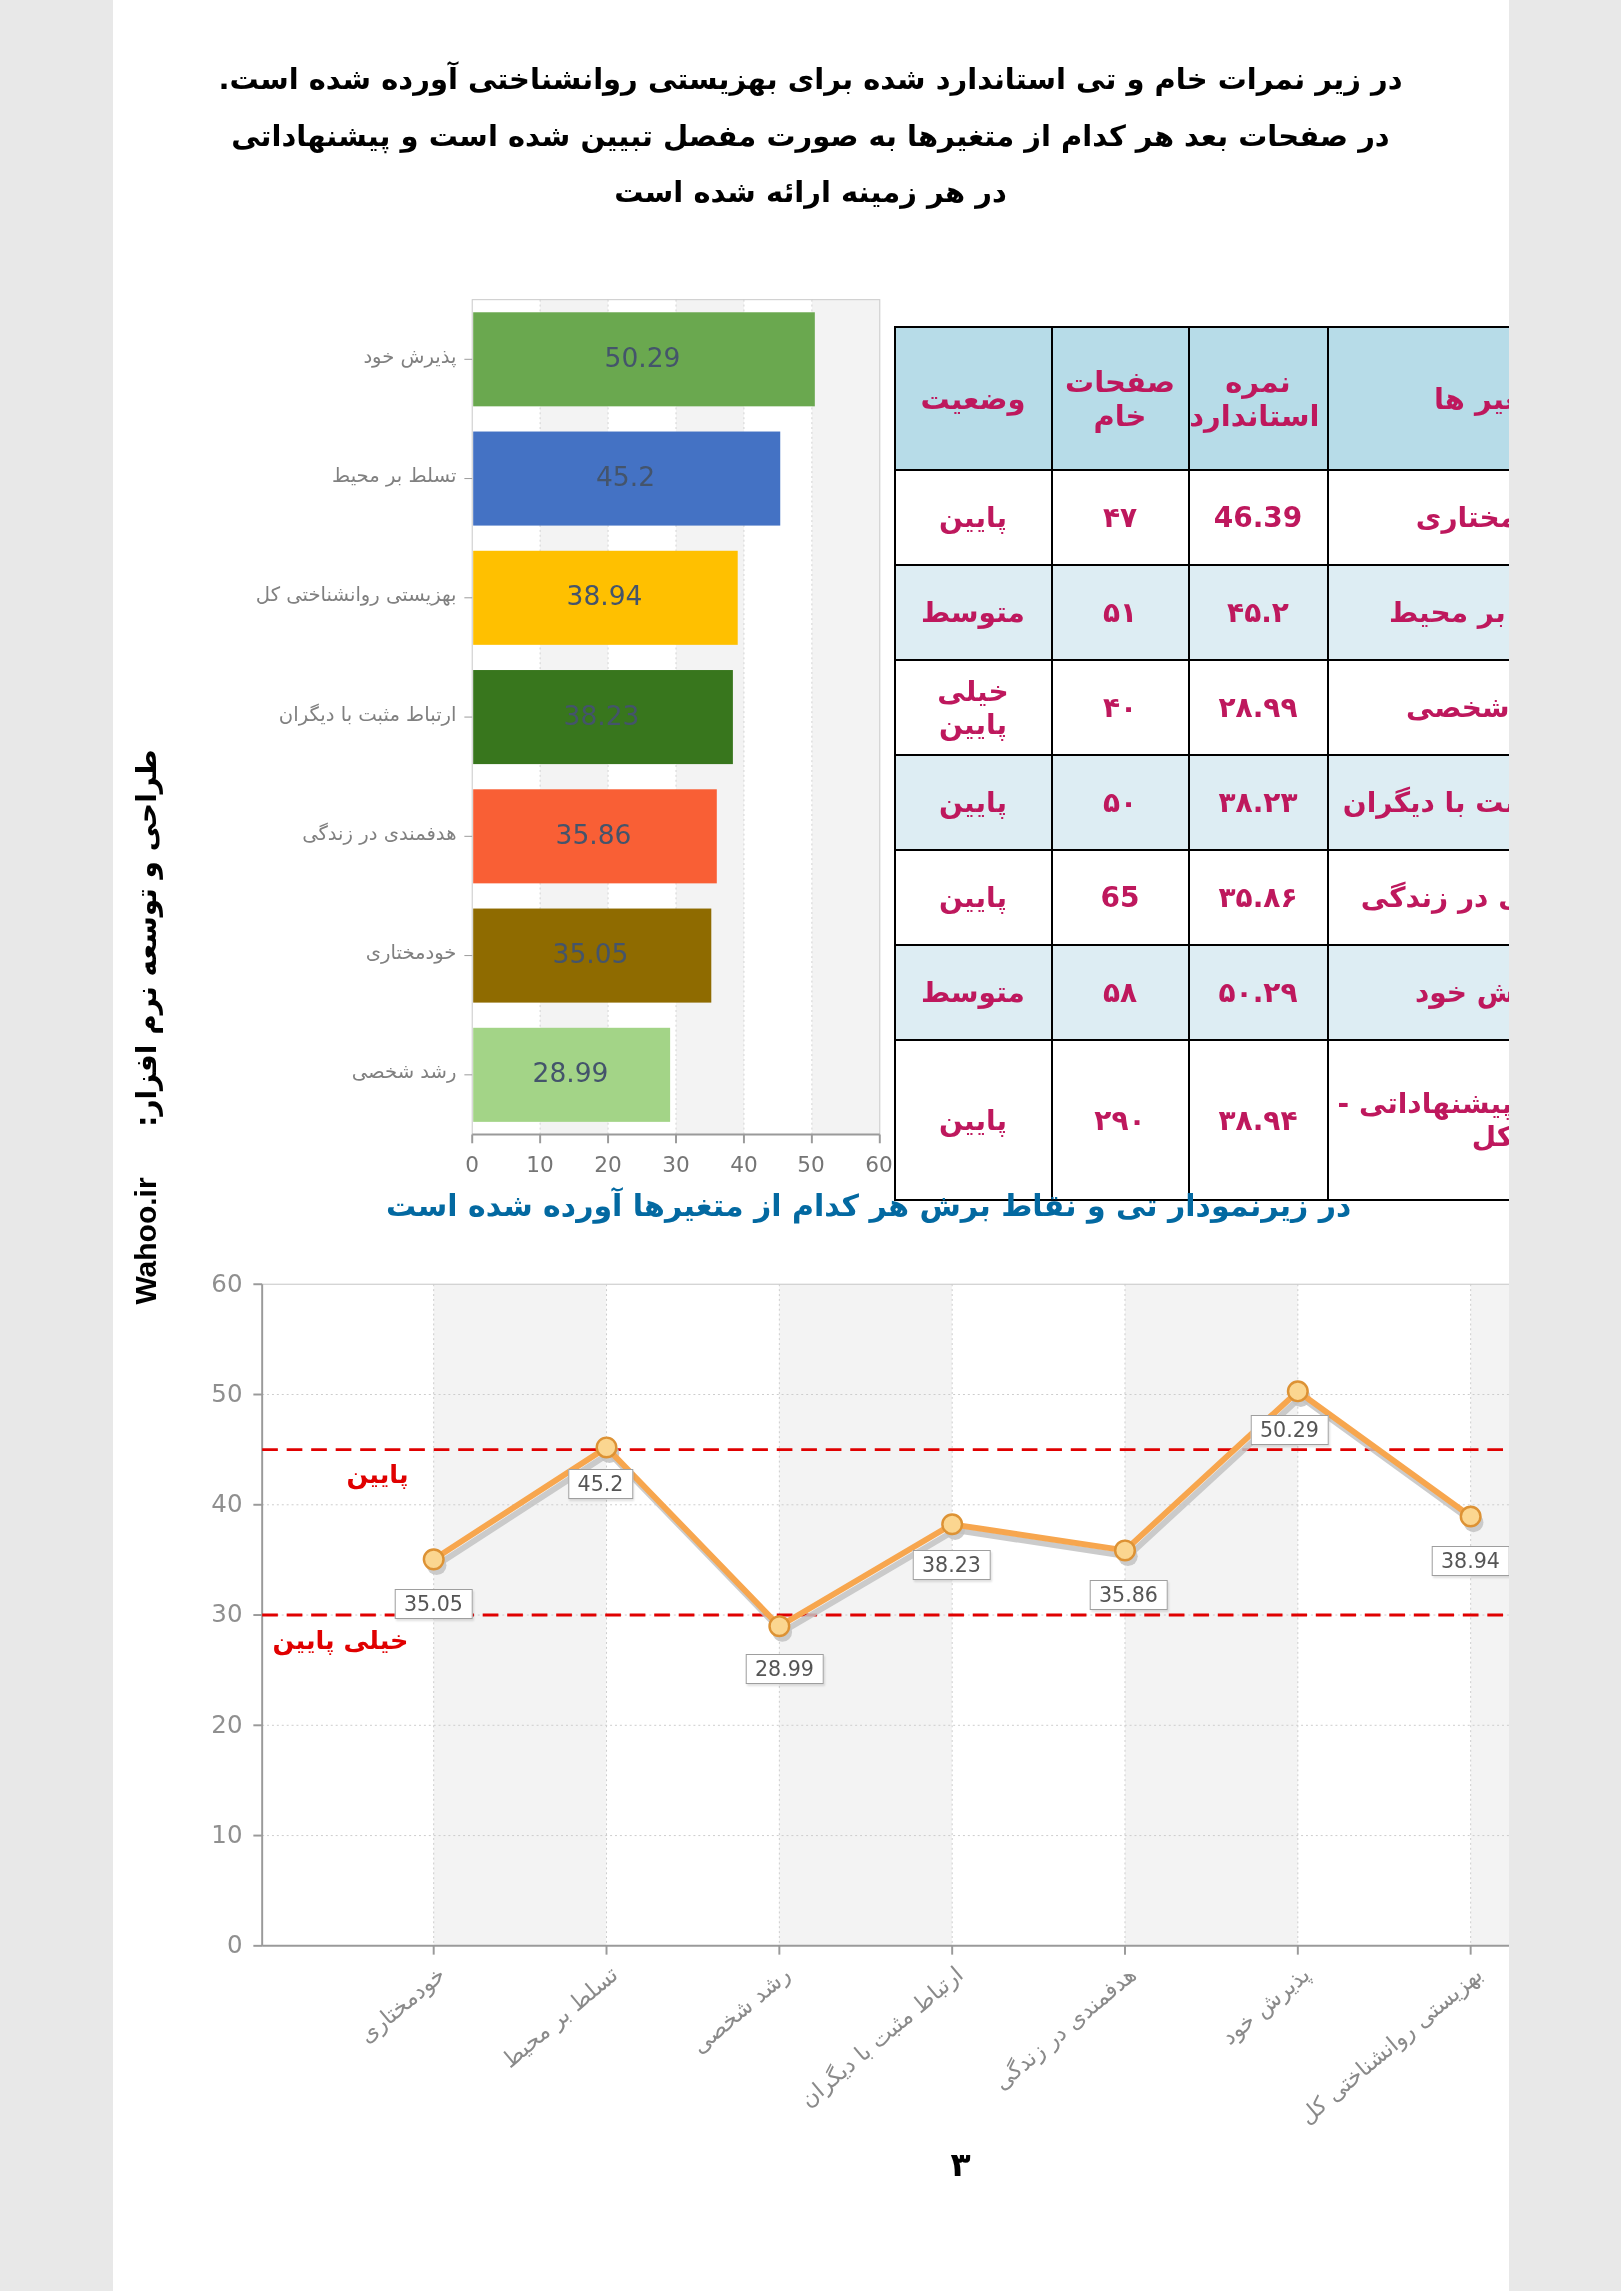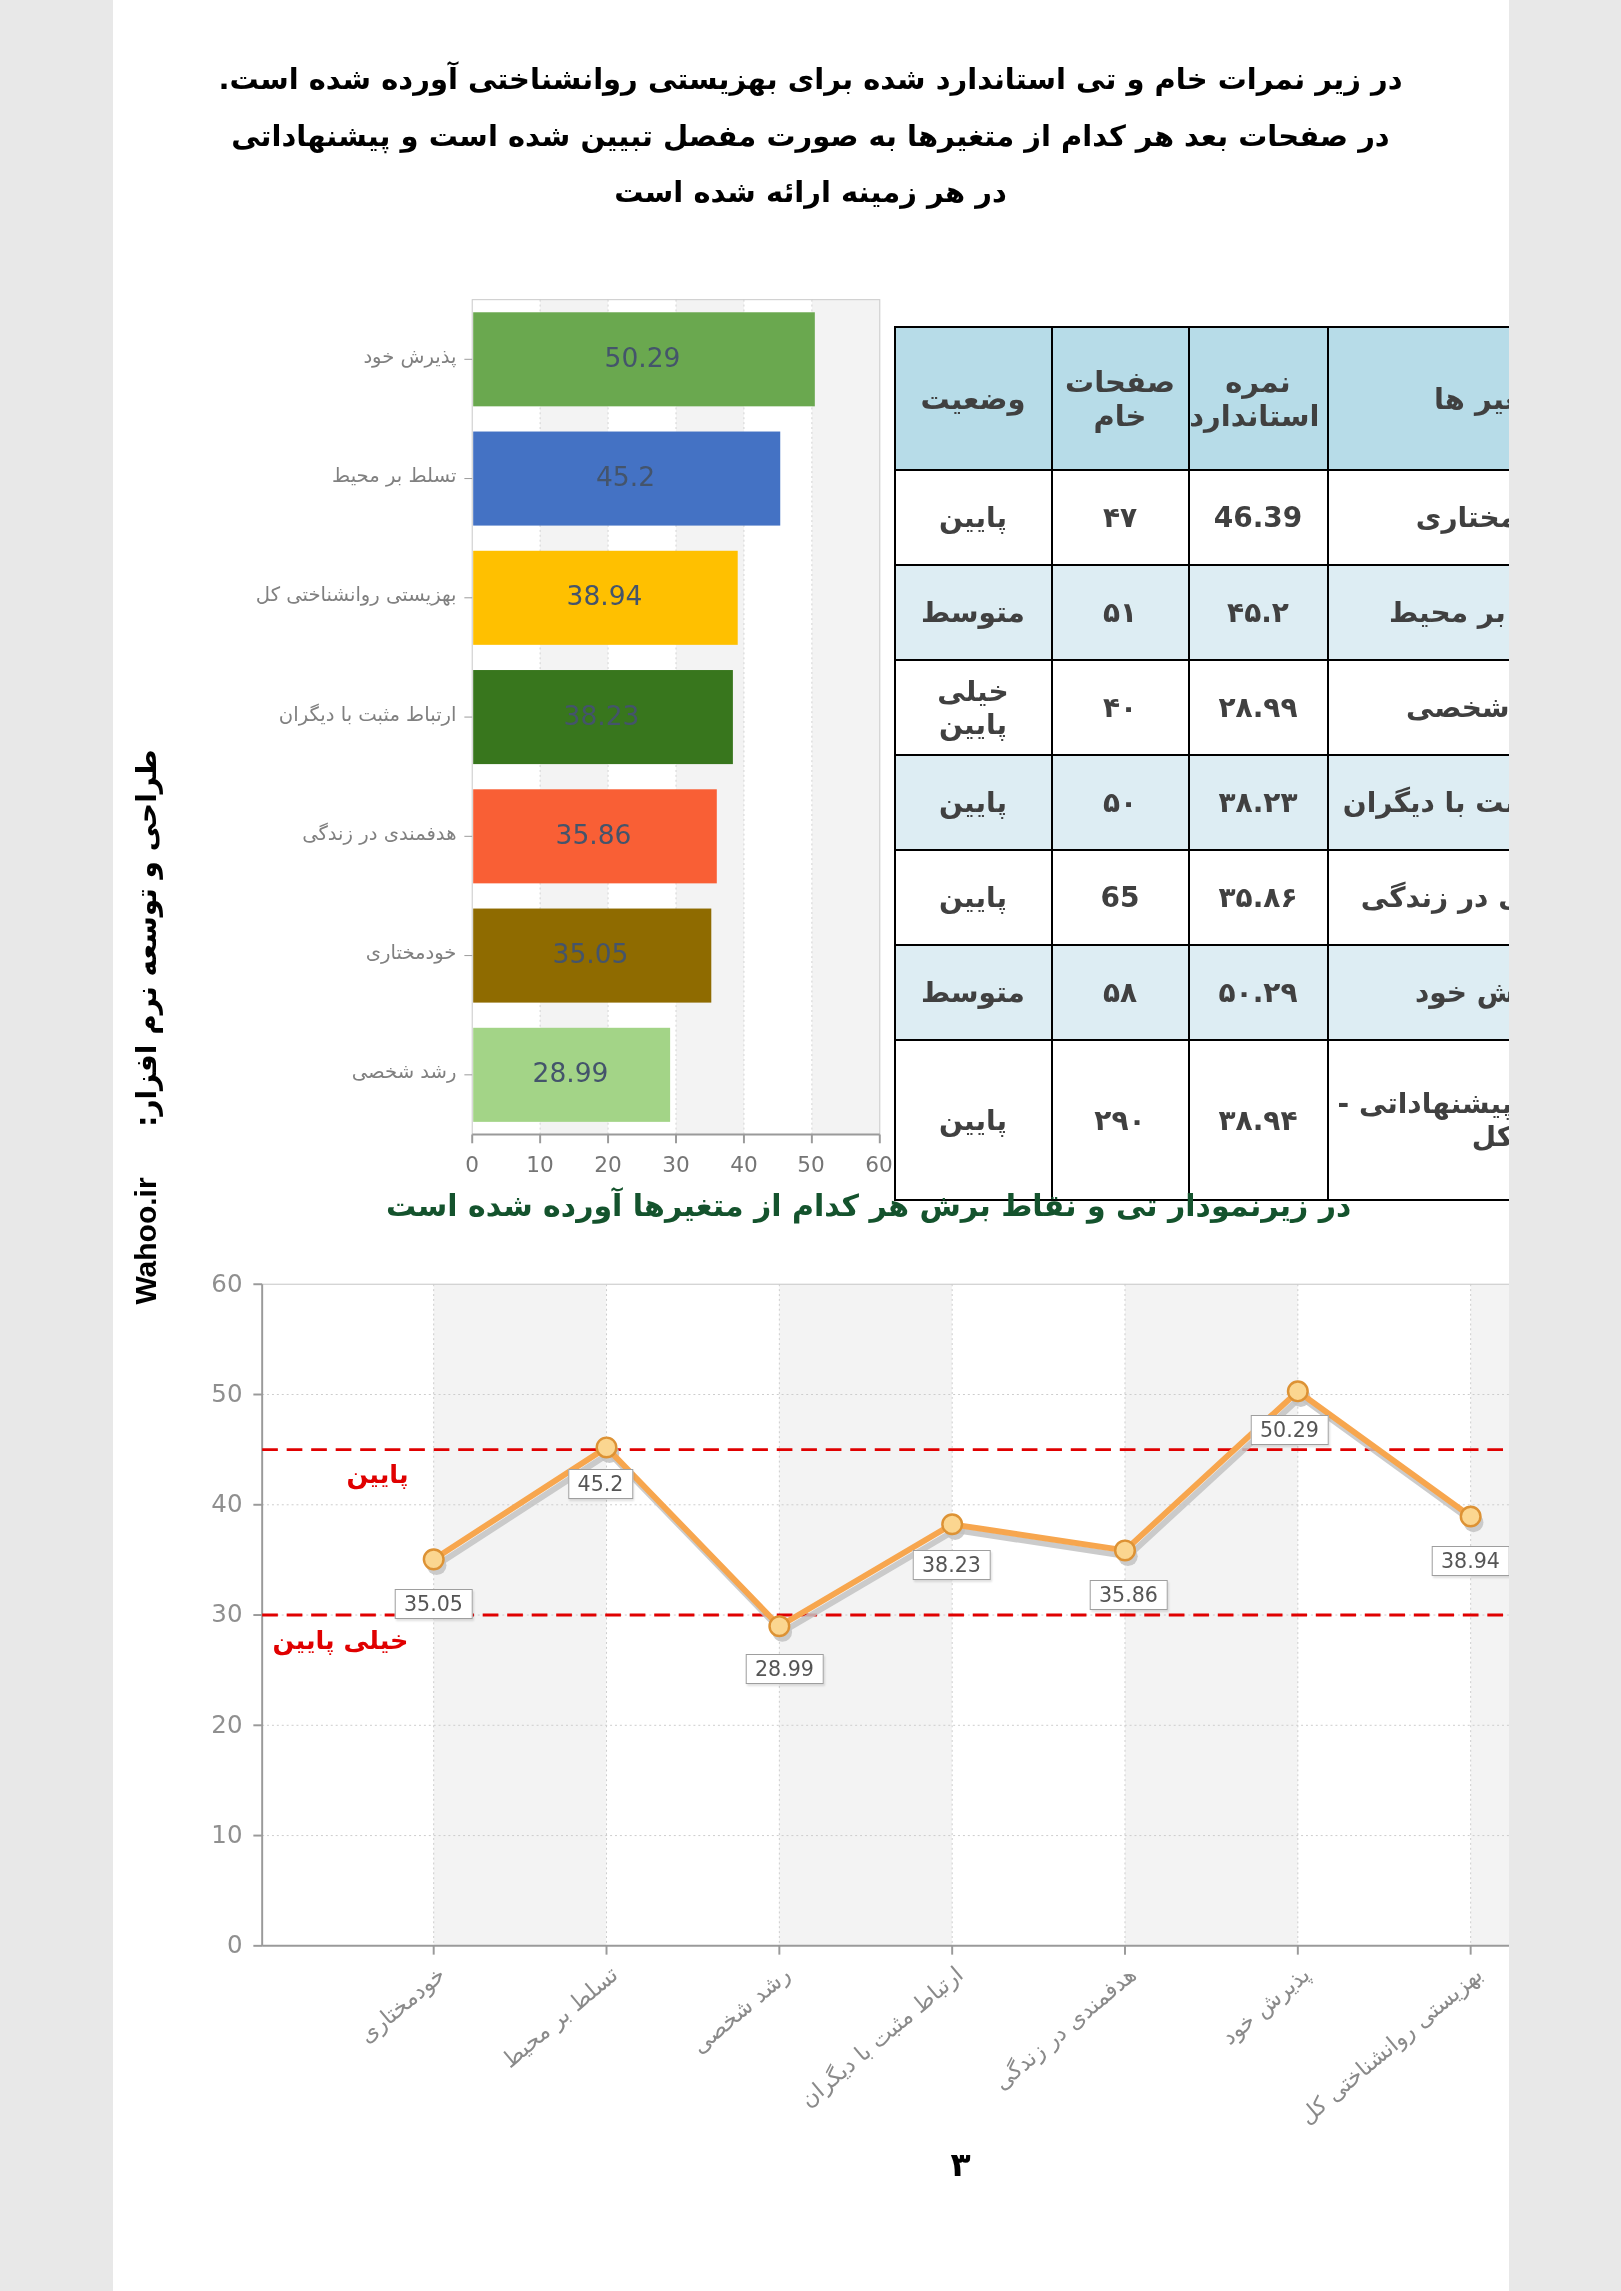--- a/index.html
+++ b/index.html
@@ -30,30 +30,30 @@
   .y-tick{position:absolute;text-align:right;font-size:24.5px;color:#8f8f8f;}
   .thresh{position:absolute;direction:rtl;font-size:25.5px;font-weight:bold;white-space:nowrap;}
   .pt-label{position:absolute;background:#ffffff;border:1px solid #9e9e9e;padding:2px 8.8px;
          font-size:20.6px;color:#555;white-space:nowrap;box-shadow:1px 2px 2px rgba(0,0,0,.12);}
   .x-cat{position:absolute;direction:rtl;white-space:nowrap;font-size:22.5px;color:#8a8a8a;}
 
   
   .tbl{position:absolute;left:781px;top:326px;width:765px;border-collapse:collapse;direction:rtl;
        table-layout:fixed;}
   .tbl th,.tbl td{border:2px solid #000;text-align:center;vertical-align:middle;
-       font-weight:bold;color:#404040;padding:2px 7px;}
+       font-weight:bold;color:#be185d;padding:2px 7px;}
   .tbl{border:2.9px solid #000;}
   .tbl th{background:#b7dce8;font-size:29px;height:137px;}
   .tbl td{font-size:28px;height:89px;background:#ffffff;}
   .tbl tr.alt td{background:#ddedf3;}
   .tbl tr:last-child td{height:154px;}
 
   
   .heading2{position:absolute;top:1188px;right:157px;direction:rtl;text-align:right;
-        font-size:30px;font-weight:bold;color:#14532d;}
+        font-size:30px;font-weight:bold;color:#0369a1;}
 
   
   .pageno{position:absolute;left:804px;top:2145px;width:88px;text-align:center;
         font-size:33px;font-weight:bold;color:#000;}
 </style>
 </head>
 <body>
 
 <div class="page">
 

